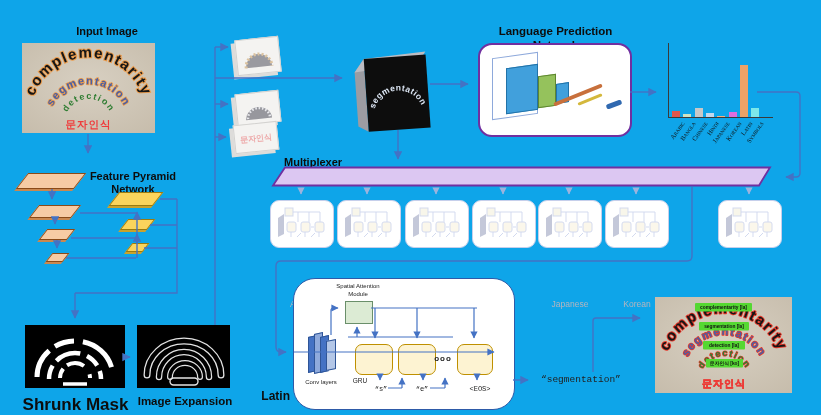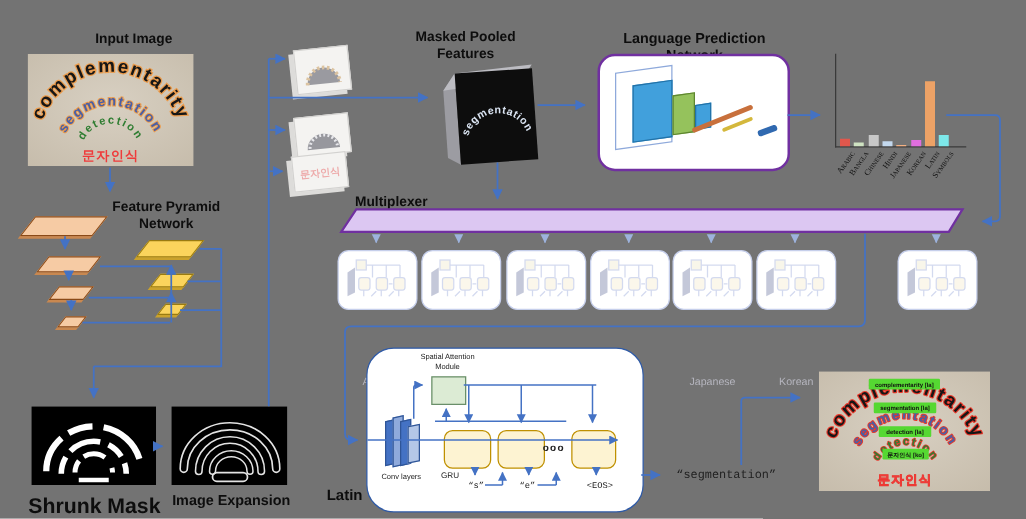--- a/index.html
+++ b/index.html
@@ -1,16 +1,16 @@
 <!DOCTYPE html>
 <html><head>
 <meta charset="utf-8">
 <style>
   html,body{margin:0;padding:0;background:#fff;font-family:"Liberation Sans",sans-serif;}
-  .canvas{position:relative;width:821px;height:415px;background:#737373;overflow:hidden;}
+  .canvas{position:relative;width:821px;height:415px;background:#0ea5e9;overflow:hidden;}
   .abs{position:absolute;}
   .lbl{position:absolute;font-weight:700;font-size:11px;line-height:1.18;text-align:center;color:#0d0d0d;}
   .lbl-left{text-align:left;}
   .imgbox{position:absolute;overflow:hidden;}
   .slab{position:absolute;transform:skewX(-38deg);}
   .slab.brown{background:#f6cba4;border:1px solid #8a4a18;box-shadow:0 2px 0 #c98850;}
   .slab.yellow{background:#fbd45c;border:1px solid #9a7b10;box-shadow:0 2px 0 #caa22c;}
   .thumb{position:absolute;background:#f4f3f1;border:1px solid #d3d2d0;transform:rotate(-6deg);box-shadow:-4px 3px 0 #dddcda;}
   .mpf{position:absolute;transform:rotate(-4deg);}
   .lpnbox{position:absolute;border:2px solid #7030a0;border-radius:14px;background:#fff;}
@@ -54,21 +54,21 @@
       <text font-size="11" font-weight="bold" letter-spacing="1.5" fill="#4a5fa5" stroke="#eb9c4d" stroke-width="1.6" paint-order="stroke" style="font-family:'Liberation Sans',sans-serif">
         <textPath href="#arcB" startOffset="50%" text-anchor="middle">segmentation</textPath>
       </text>
       <text font-size="9" font-weight="bold" letter-spacing="1.5" fill="#2f7d32" style="font-family:'Liberation Sans',sans-serif">
         <textPath href="#arcC" startOffset="50%" text-anchor="middle">detection</textPath>
       </text>
       <text x="66.5" y="85" font-size="10.5" font-weight="bold" letter-spacing="1" fill="#ef3b3b" text-anchor="middle">문자인식</text>
     </svg>
   </div>
 
-  <div class="lbl" style="left:88px;top:160px;width:90px">Feature Pyramid Network</div>
+  <div class="lbl" style="left:88px;top:170px;width:90px">Feature Pyramid Network</div>
   <div class="slab brown" style="left:22px;top:173px;width:56px;height:14px"></div>
   <div class="slab brown" style="left:34px;top:205px;width:40px;height:11px"></div>
   <div class="slab brown" style="left:43px;top:229px;width:26px;height:9px"></div>
   <div class="slab brown" style="left:49px;top:253px;width:15px;height:7px"></div>
   <div class="slab yellow" style="left:114px;top:192px;width:42px;height:12px"></div>
   <div class="slab yellow" style="left:124px;top:219px;width:25px;height:9px"></div>
   <div class="slab yellow" style="left:129px;top:243px;width:15px;height:7px"></div>
 
   <div class="imgbox" style="left:25px;top:325px;width:100px;height:63px">
     <svg width="100" height="63" viewBox="0 0 100 63">
@@ -110,21 +110,20 @@
       <path d="M 8 26 A 13 12 0 0 1 34 26 Z" fill="#97979d"></path>
       <path d="M 10 25 A 11 10 0 0 1 32 25" fill="none" stroke="#e8e8ec" stroke-width="2.4" stroke-dasharray="1.6 1.8"></path>
     </svg>
   </div>
   <div class="thumb" style="left:234px;top:123px;width:42px;height:27px">
     <svg width="42" height="27" viewBox="0 0 42 27">
       <text x="21" y="17" text-anchor="middle" font-size="8" font-weight="bold" fill="#eda2a2" opacity="0.9">문자인식</text>
     </svg>
   </div>
 
-  <div class="lbl" style="left:325px;top:24px;width:95px">Masked Pooled Features</div>
   <div class="mpf" style="left:352px;top:50px;width:80px;height:82px">
     <svg width="80" height="82" viewBox="0 0 80 82">
       <defs>
           <path id="arcM" d="M 20 66 A 25 25 0 0 1 70 66" fill="none"></path>
         </defs>
       <polygon points="4,20 14,7 14,80 4,74" fill="#9c9ca2"></polygon>
       <polygon points="4,20 14,7 76,4 68,15" fill="#bcbcc2"></polygon>
       <rect x="14" y="7" width="62" height="73" fill="#0d0d0d"></rect>
       <text font-size="8.5" font-weight="bold" letter-spacing="0.5" fill="#dce6f4">
         <textPath href="#arcM" startOffset="50%" text-anchor="middle">segmentation</textPath>

